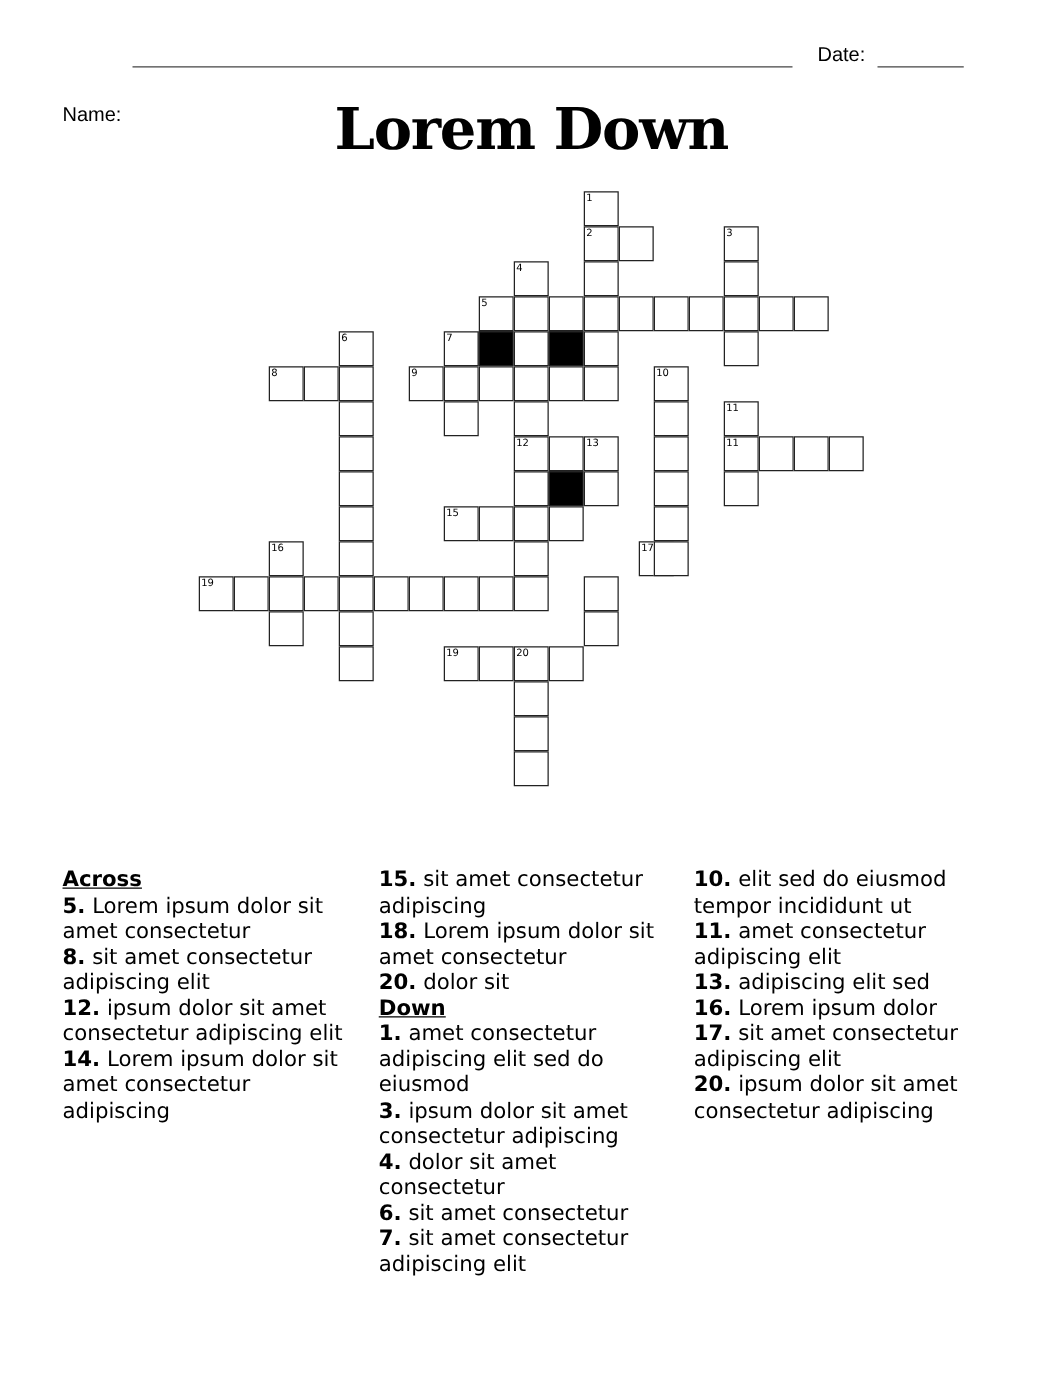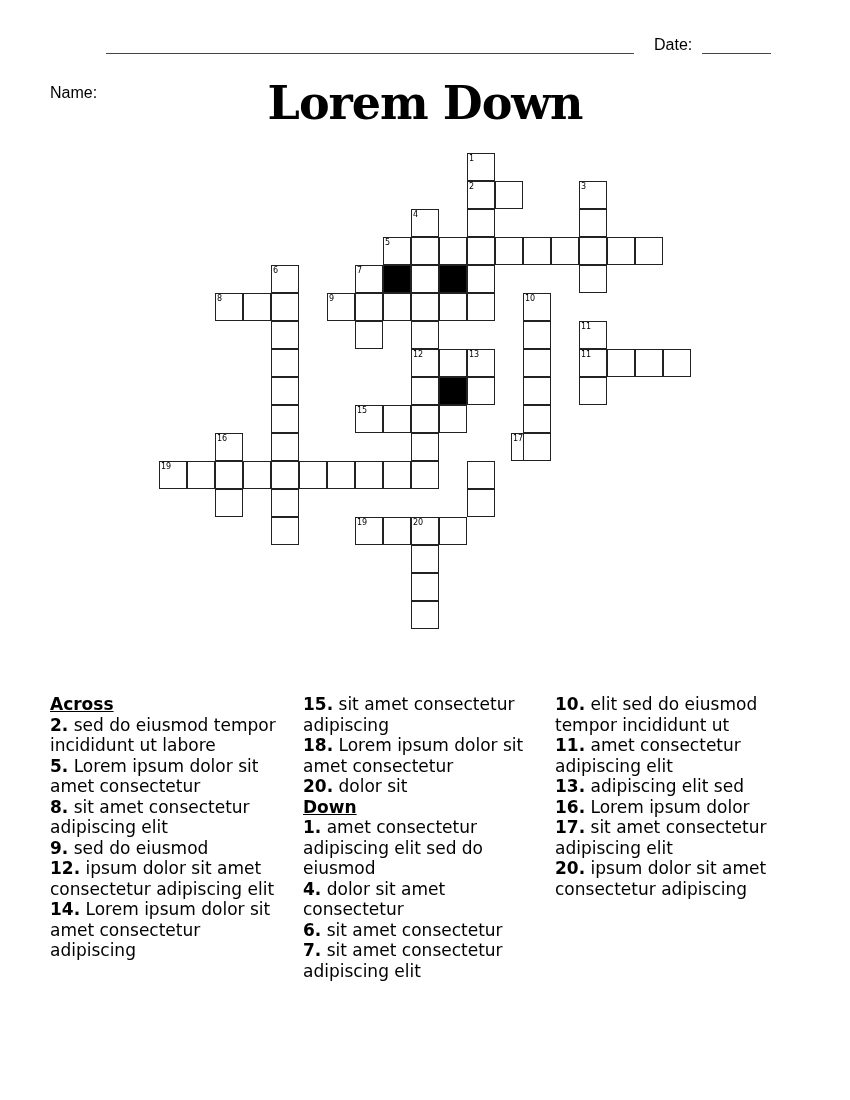--- a/index.html
+++ b/index.html
@@ -162,37 +162,36 @@
     <div class="cell" style="left: 439px; top: 517px;"></div>
     <div class="cell" style="left: 411px; top: 545px;"></div>
     <div class="cell" style="left: 411px; top: 573px;"></div>
     <div class="cell" style="left: 411px; top: 601px;"></div>
   </div>
 
 <div class="clues">
   <div class="col c1">
     <div class="clue-head">Across</div>
     <div id="across-a">
-        <div class="clue"><b>2.</b><span> sed do eiusmod tempor incididunt ut labore</span></div>
         <div class="clue"><b>5.</b><span> Lorem ipsum dolor sit amet consectetur</span></div>
         <div class="clue"><b>8.</b><span> sit amet consectetur adipiscing elit</span></div>
-        <div class="clue"><b>9.</b><span> sed do eiusmod</span></div>
         <div class="clue"><b>12.</b><span> ipsum dolor sit amet consectetur adipiscing elit</span></div>
         <div class="clue"><b>14.</b><span> Lorem ipsum dolor sit amet consectetur adipiscing</span></div>
       </div>
   </div>
   <div class="col c2">
     <div id="across-b">
         <div class="clue"><b>15.</b><span> sit amet consectetur adipiscing</span></div>
         <div class="clue"><b>18.</b><span> Lorem ipsum dolor sit amet consectetur</span></div>
         <div class="clue"><b>20.</b><span> dolor sit</span></div>
       </div>
     <div class="clue-head">Down</div>
     <div id="down-a">
         <div class="clue"><b>1.</b><span> amet consectetur adipiscing elit sed do eiusmod</span></div>
+        <div class="clue"><b>3.</b><span> ipsum dolor sit amet consectetur adipiscing</span></div>
         <div class="clue"><b>4.</b><span> dolor sit amet consectetur</span></div>
         <div class="clue"><b>6.</b><span> sit amet consectetur</span></div>
         <div class="clue"><b>7.</b><span> sit amet consectetur adipiscing elit</span></div>
       </div>
   </div>
   <div class="col c3">
     <div id="down-b">
         <div class="clue"><b>10.</b><span> elit sed do eiusmod tempor incididunt ut</span></div>
         <div class="clue"><b>11.</b><span> amet consectetur adipiscing elit</span></div>
         <div class="clue"><b>13.</b><span> adipiscing elit sed</span></div>

